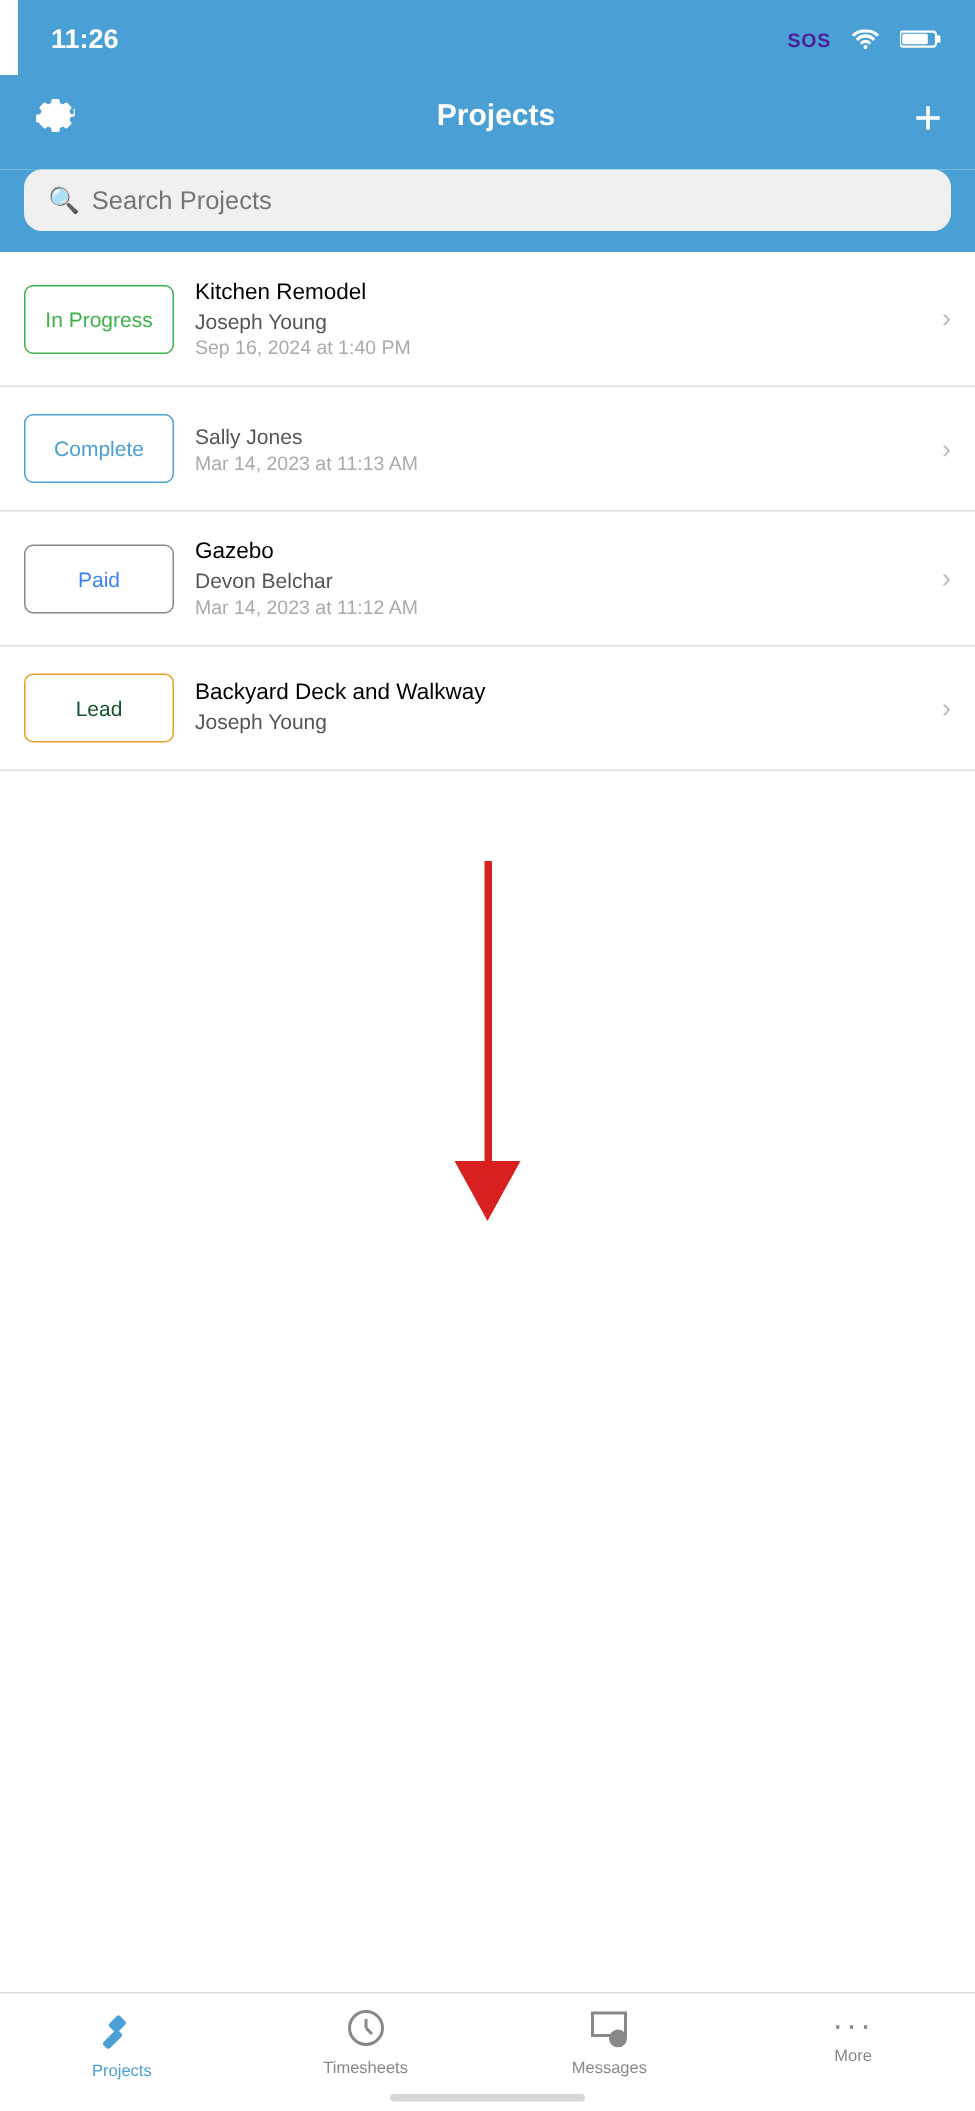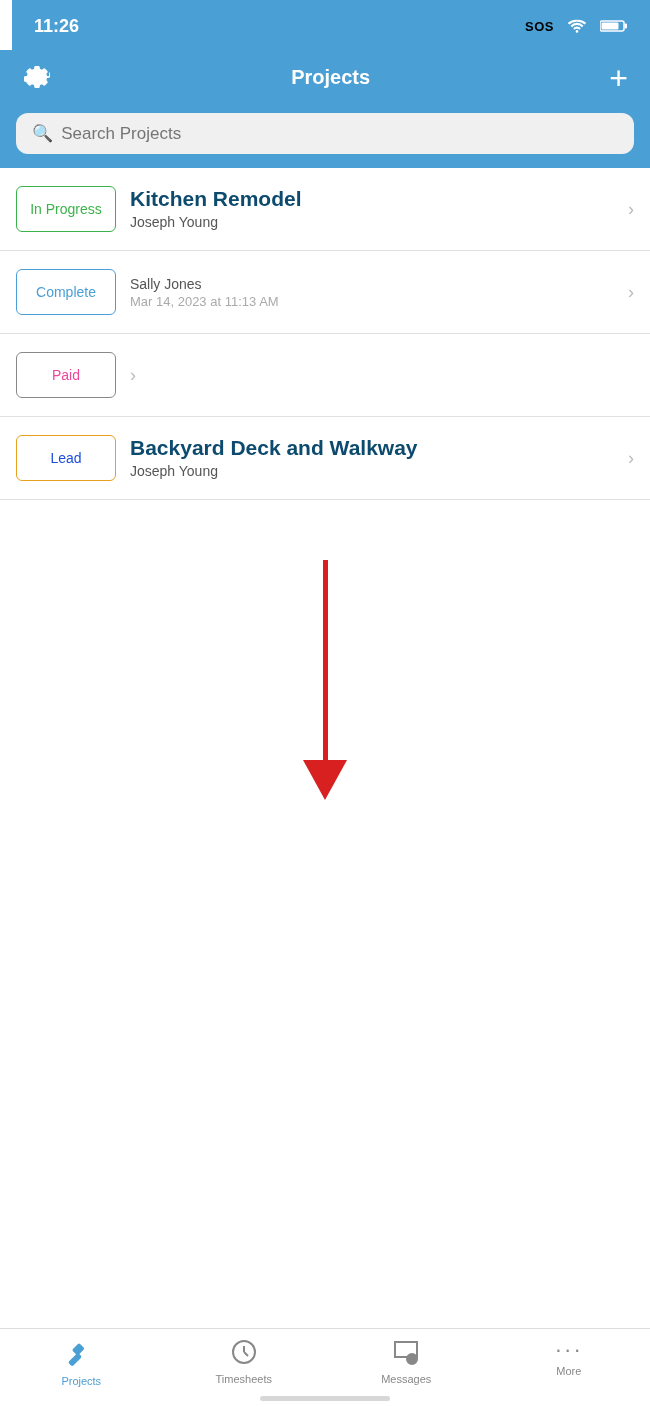--- a/index.html
+++ b/index.html
@@ -24,21 +24,21 @@
     }
     .status-time {
       color: #fff;
       font-size: 18px;
       font-weight: 600;
     }
     .status-icons {
       display: flex;
       align-items: center;
       gap: 14px;
-      color: #000000;
+      color: #4c1d95;
       font-size: 13px;
     }
     .sos-text {
       font-size: 13px;
       font-weight: 600;
       letter-spacing: 0.5px;
     }
 
     
     .header {
@@ -113,34 +113,34 @@
     }
     .badge-in-progress {
       color: #3cb34a;
       border-color: #3cb34a;
     }
     .badge-complete {
       color: #4A9FD4;
       border-color: #4A9FD4;
     }
     .badge-paid {
-      color: #ec4899;
+      color: #3b82f6;
       border-color: #888;
     }
     .badge-lead {
-      color: #1d4ed8;
+      color: #14532d;
       border-color: #e8a020;
     }
     .project-info {
       flex: 1;
     }
     .project-title {
-      font-size: 21px;
-      font-weight: 700;
-      color: #0c4a6e;
+      font-size: 15px;
+      font-weight: 400;
+      color: #000000;
       margin-bottom: 3px;
     }
     .project-person {
       font-size: 14px;
       color: #555;
       margin-bottom: 2px;
     }
     .project-date {
       font-size: 13px;
       color: #aaa;
@@ -262,35 +262,41 @@
   </div>
 </div>
 
 <div class="project-list">
 
   <div class="project-item">
     <span class="status-badge badge-in-progress">In Progress</span>
     <div class="project-info">
       <div class="project-title">Kitchen Remodel</div>
       <div class="project-person">Joseph Young</div>
+      <div class="project-date">Sep 16, 2024 at 1:40 PM</div>
     </div>
     <span class="chevron">›</span>
   </div>
 
   <div class="project-item">
     <span class="status-badge badge-complete">Complete</span>
     <div class="project-info">
       <div class="project-person">Sally Jones</div>
       <div class="project-date">Mar 14, 2023 at 11:13 AM</div>
     </div>
     <span class="chevron">›</span>
   </div>
 
   <div class="project-item">
     <span class="status-badge badge-paid">Paid</span>
+    <div class="project-info">
+      <div class="project-title">Gazebo</div>
+      <div class="project-person">Devon Belchar</div>
+      <div class="project-date">Mar 14, 2023 at 11:12 AM</div>
+    </div>
     <span class="chevron">›</span>
   </div>
 
   <div class="project-item">
     <span class="status-badge badge-lead">Lead</span>
     <div class="project-info">
       <div class="project-title">Backyard Deck and Walkway</div>
       <div class="project-person">Joseph Young</div>
     </div>
     <span class="chevron">›</span>

